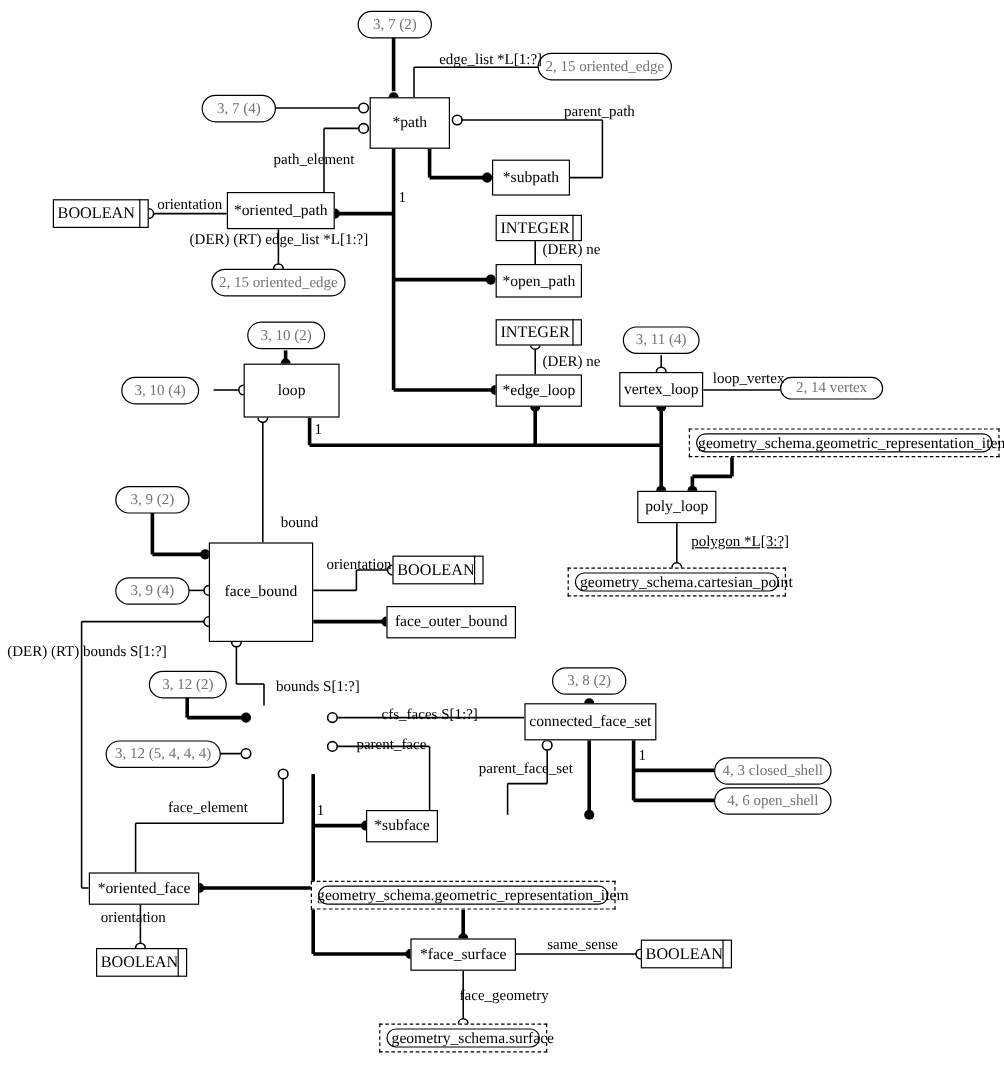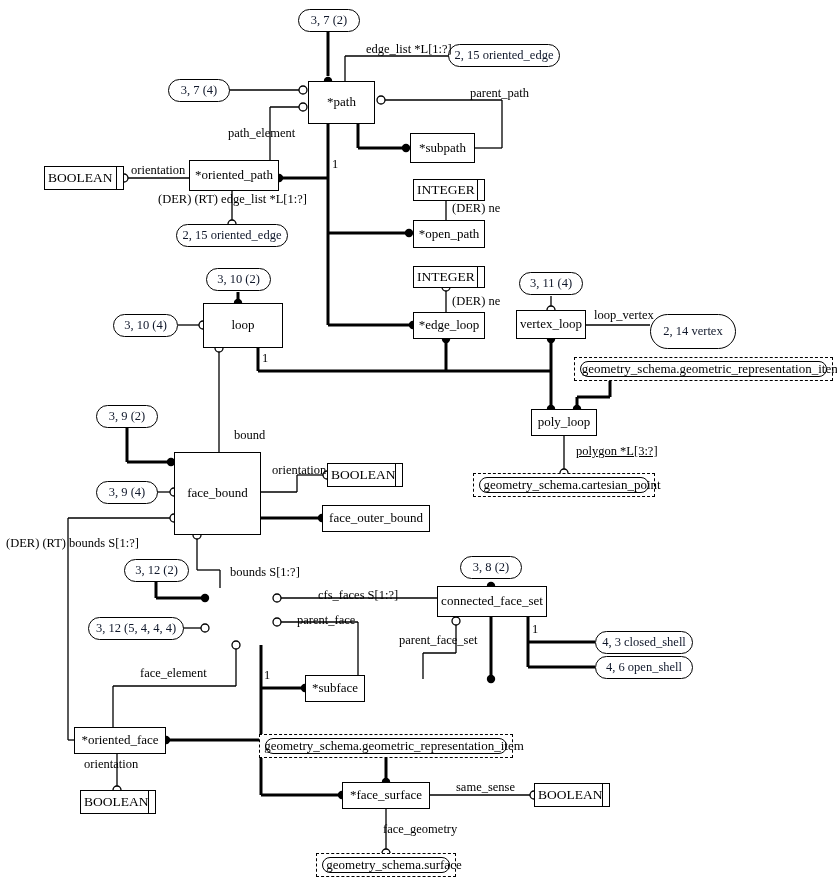--- a/index.html
+++ b/index.html
@@ -7,21 +7,21 @@
           font-family:"Liberation Serif","DejaVu Serif",serif;}
   svg{position:absolute;left:0;top:0;width:837px;height:894px;}
 
   
   .ebox{position:absolute;box-sizing:border-box;border:1.3px solid #000;
         background:#fff;display:flex;align-items:center;justify-content:center;
         font-size:13px;color:#000;text-align:center;line-height:1.1;z-index:5;}
   
   .ref{position:absolute;box-sizing:border-box;border:1.3px solid #000;
        background:#fff;border-radius:999px;display:flex;align-items:center;
-       justify-content:center;font-size:12.5px;color:#0f172a;white-space:nowrap;z-index:5;}
+       justify-content:center;font-size:12.5px;color:#737373;white-space:nowrap;z-index:5;}
   
   .tbox{position:absolute;box-sizing:border-box;border:1.3px solid #000;
         background:#fff;display:flex;align-items:center;justify-content:flex-start;
         padding-left:3px;font-size:13.5px;color:#000;white-space:nowrap;z-index:5;}
   .tbox .tick{position:absolute;top:-1.3px;bottom:-1.3px;right:6px;
               width:1.3px;background:#000;}
   
   .xref{position:absolute;box-sizing:border-box;border:1.4px dashed #000;
         background:#fff;padding:3px 5px;z-index:5;}
   .xref .inner{box-sizing:border-box;border:1.2px solid #000;border-radius:999px;
@@ -280,29 +280,29 @@
   </div>
 
   <div class="ref" style="left:176px;top:224px;width:112px;height:23px;">
     <span>2, 15 oriented_edge</span>
   </div>
 
   <div class="ref" style="left:206px;top:268px;width:65px;height:23px;">
     <span>3, 10 (2)</span>
   </div>
 
-  <div class="ref" style="left:113px;top:314px;width:65px;height:23px;">
+  <div class="ref" style="left:101px;top:314px;width:65px;height:23px;">
     <span>3, 10 (4)</span>
   </div>
 
   <div class="ref" style="left:519px;top:272px;width:64px;height:23px;">
     <span>3, 11 (4)</span>
   </div>
 
-  <div class="ref" style="left:650px;top:314px;width:86px;height:35px;">
+  <div class="ref" style="left:650px;top:314px;width:86px;height:19px;">
     <span>2, 14 vertex</span>
   </div>
 
   <div class="ref" style="left:96px;top:405px;width:62px;height:23px;">
     <span>3, 9 (2)</span>
   </div>
 
   <div class="ref" style="left:96px;top:481px;width:62px;height:23px;">
     <span>3, 9 (4)</span>
   </div>

